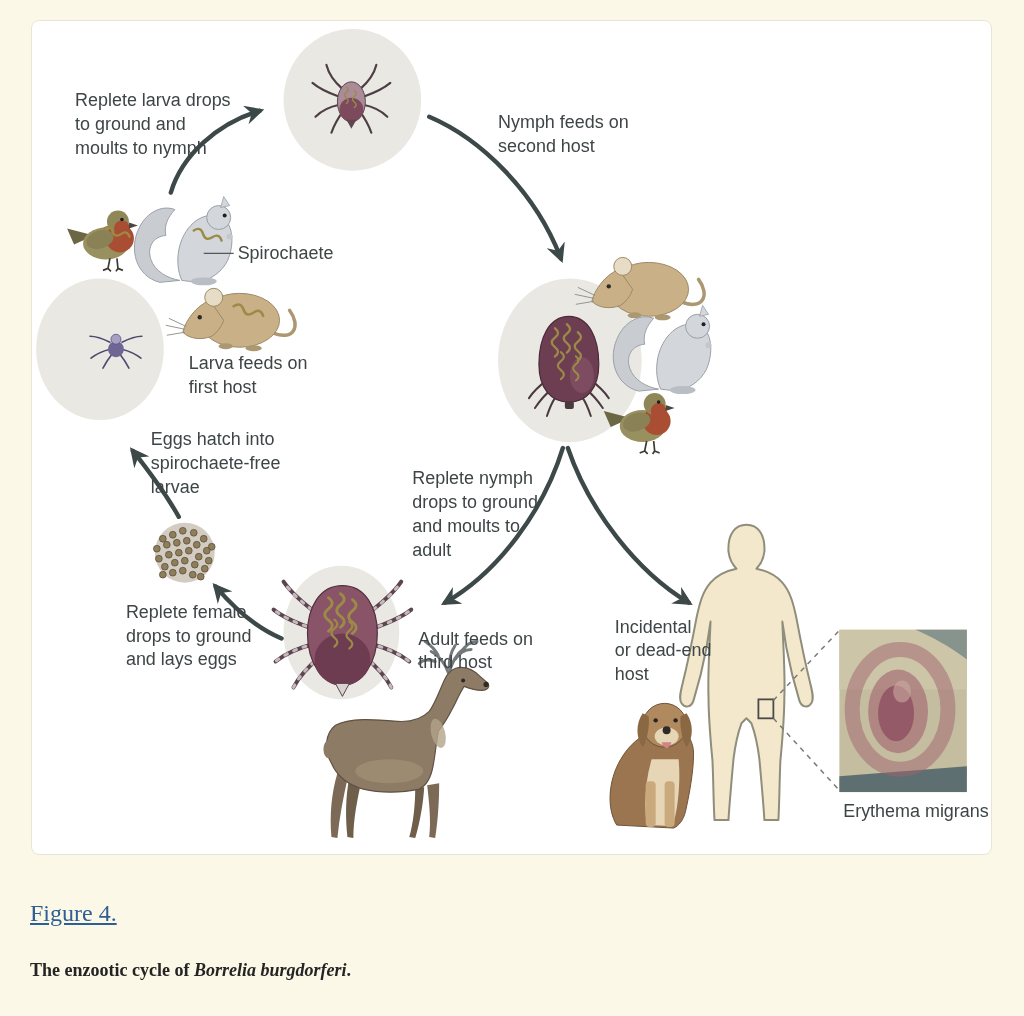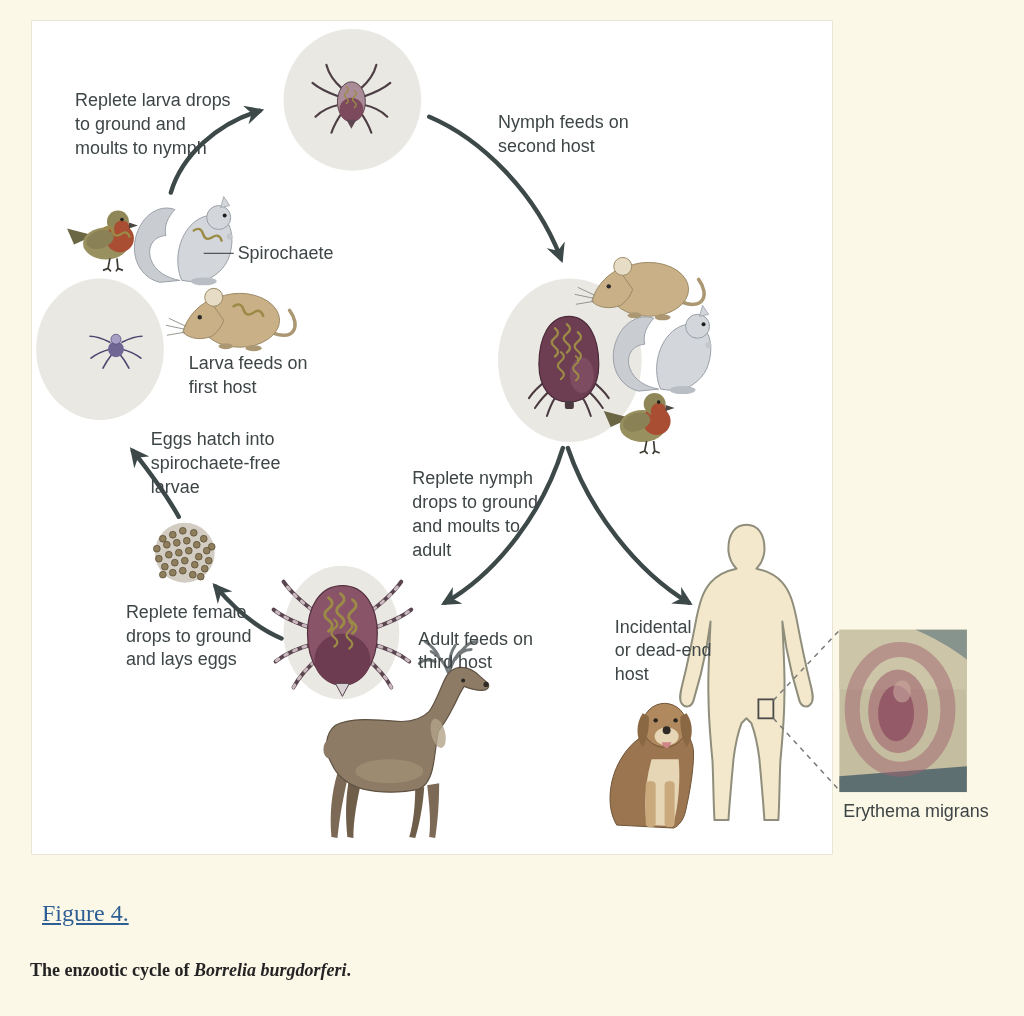--- a/index.html
+++ b/index.html
@@ -4,40 +4,39 @@
 <style>
   html,body{margin:0;padding:0;}
   body{
     width:1024px;height:1016px;
     background:#fcf8e7;
     font-family:"Liberation Sans",sans-serif;
     position:relative;overflow:hidden;
   }
   .figure-panel{
     position:absolute;left:31px;top:20px;
-    width:802px;height:835px;
+    width:961px;height:835px;
     background:#ffffff;
     border:1px solid #e9e5d6;
-    border-radius:1px;
+    border-radius:8px;
     box-sizing:border-box;
   }
   .figure-panel svg{display:block;border-radius:9px;}
   svg text{
     font-family:"Liberation Sans",sans-serif;
     font-size:18px;
     fill:#3e4546;
   }
   .figure-link{
     position:absolute;left:30px;top:900px;
     font-family:"Liberation Serif",serif;
     font-size:24px;
     color:#2e5f94;
     text-decoration:underline;
     cursor:pointer;
-    margin-left:12px;
   }
   .figure-caption{
     position:absolute;left:30px;top:960px;
     font-family:"Liberation Serif",serif;
     font-size:18px;
     font-weight:bold;
     color:#242424;
     margin:0;
   }
 </style>

